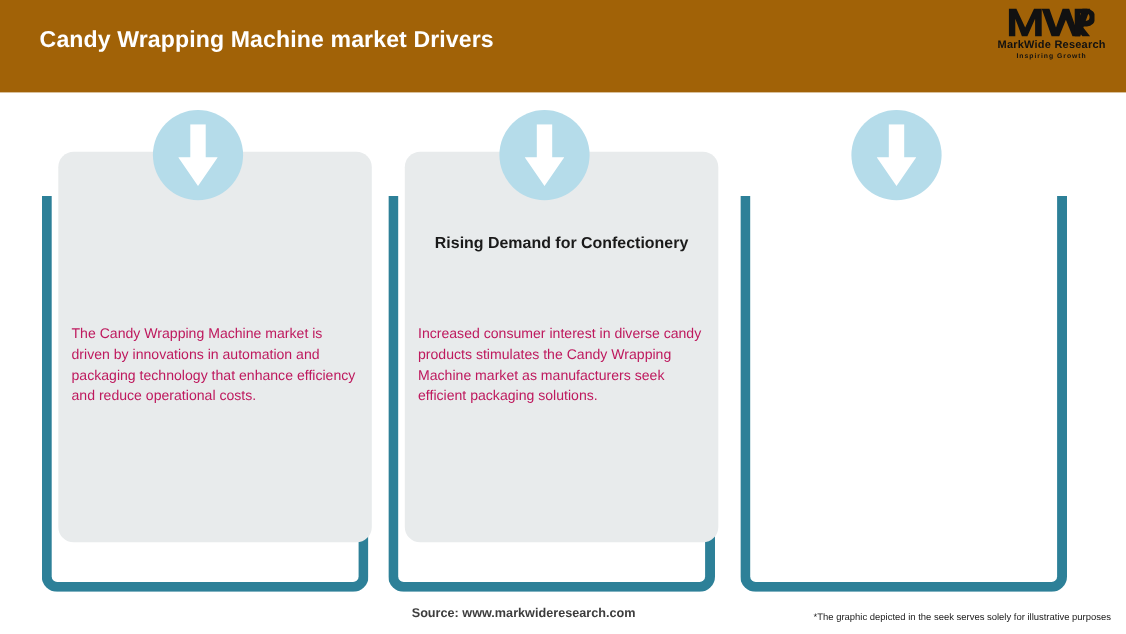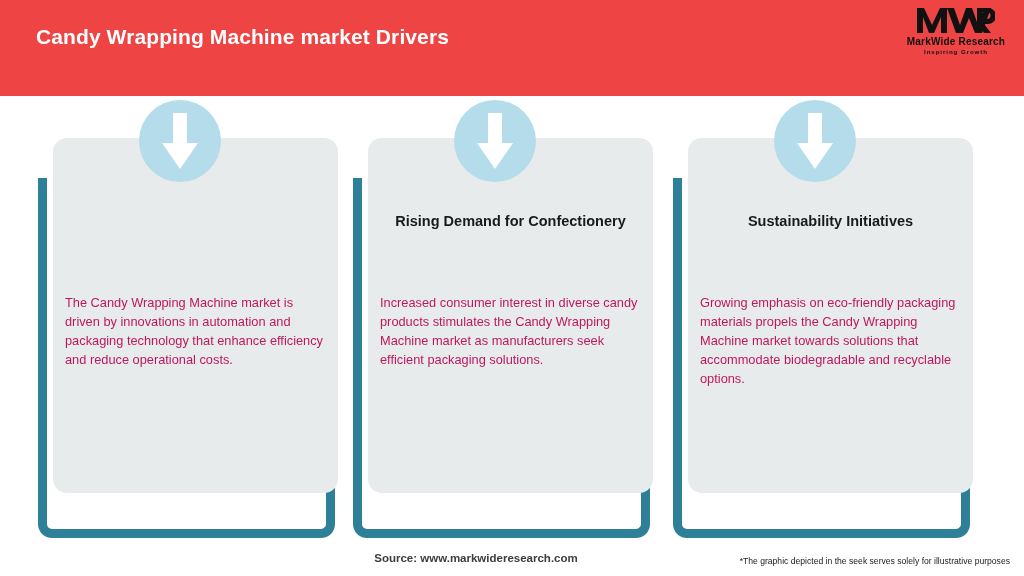--- a/index.html
+++ b/index.html
@@ -14,22 +14,22 @@
     overflow: hidden;
     position: relative;
   }
 
   
   .header {
     position: absolute;
     left: 0;
     top: 0;
     width: 1024px;
-    height: 96px;
-    background: #ef4444;
+    height: 84px;
+    background: #a16207;
     box-sizing: border-box;
   }
   .header-title {
     position: absolute;
     left: 36px;
     top: 25px;
     font-size: 21px;
     font-weight: bold;
     color: #ffffff;
     letter-spacing: 0.1px;
@@ -220,24 +220,20 @@
       <span>
         <svg width="36" height="56" viewBox="0 0 36 56" xmlns="http://www.w3.org/2000/svg" aria-hidden="true">
           <polygon fill="#ffffff" points="11,0 25,0 25,30 36,30 18,56 0,30 11,30"></polygon>
         </svg>
       </span>
     </div>
   </div>
 
   <div class="card-group g3">
     <div class="frame"></div>
-    <div class="card">
-      <div class="card-heading">Sustainability Initiatives</div>
-      <div class="card-body">Growing emphasis on eco-friendly packaging materials propels the Candy Wrapping Machine market towards solutions that accommodate biodegradable and recyclable options.</div>
-    </div>
     <div class="badge">
       <span>
         <svg width="36" height="56" viewBox="0 0 36 56" xmlns="http://www.w3.org/2000/svg" aria-hidden="true">
           <polygon fill="#ffffff" points="11,0 25,0 25,30 36,30 18,56 0,30 11,30"></polygon>
         </svg>
       </span>
     </div>
   </div>
 
 </div>

